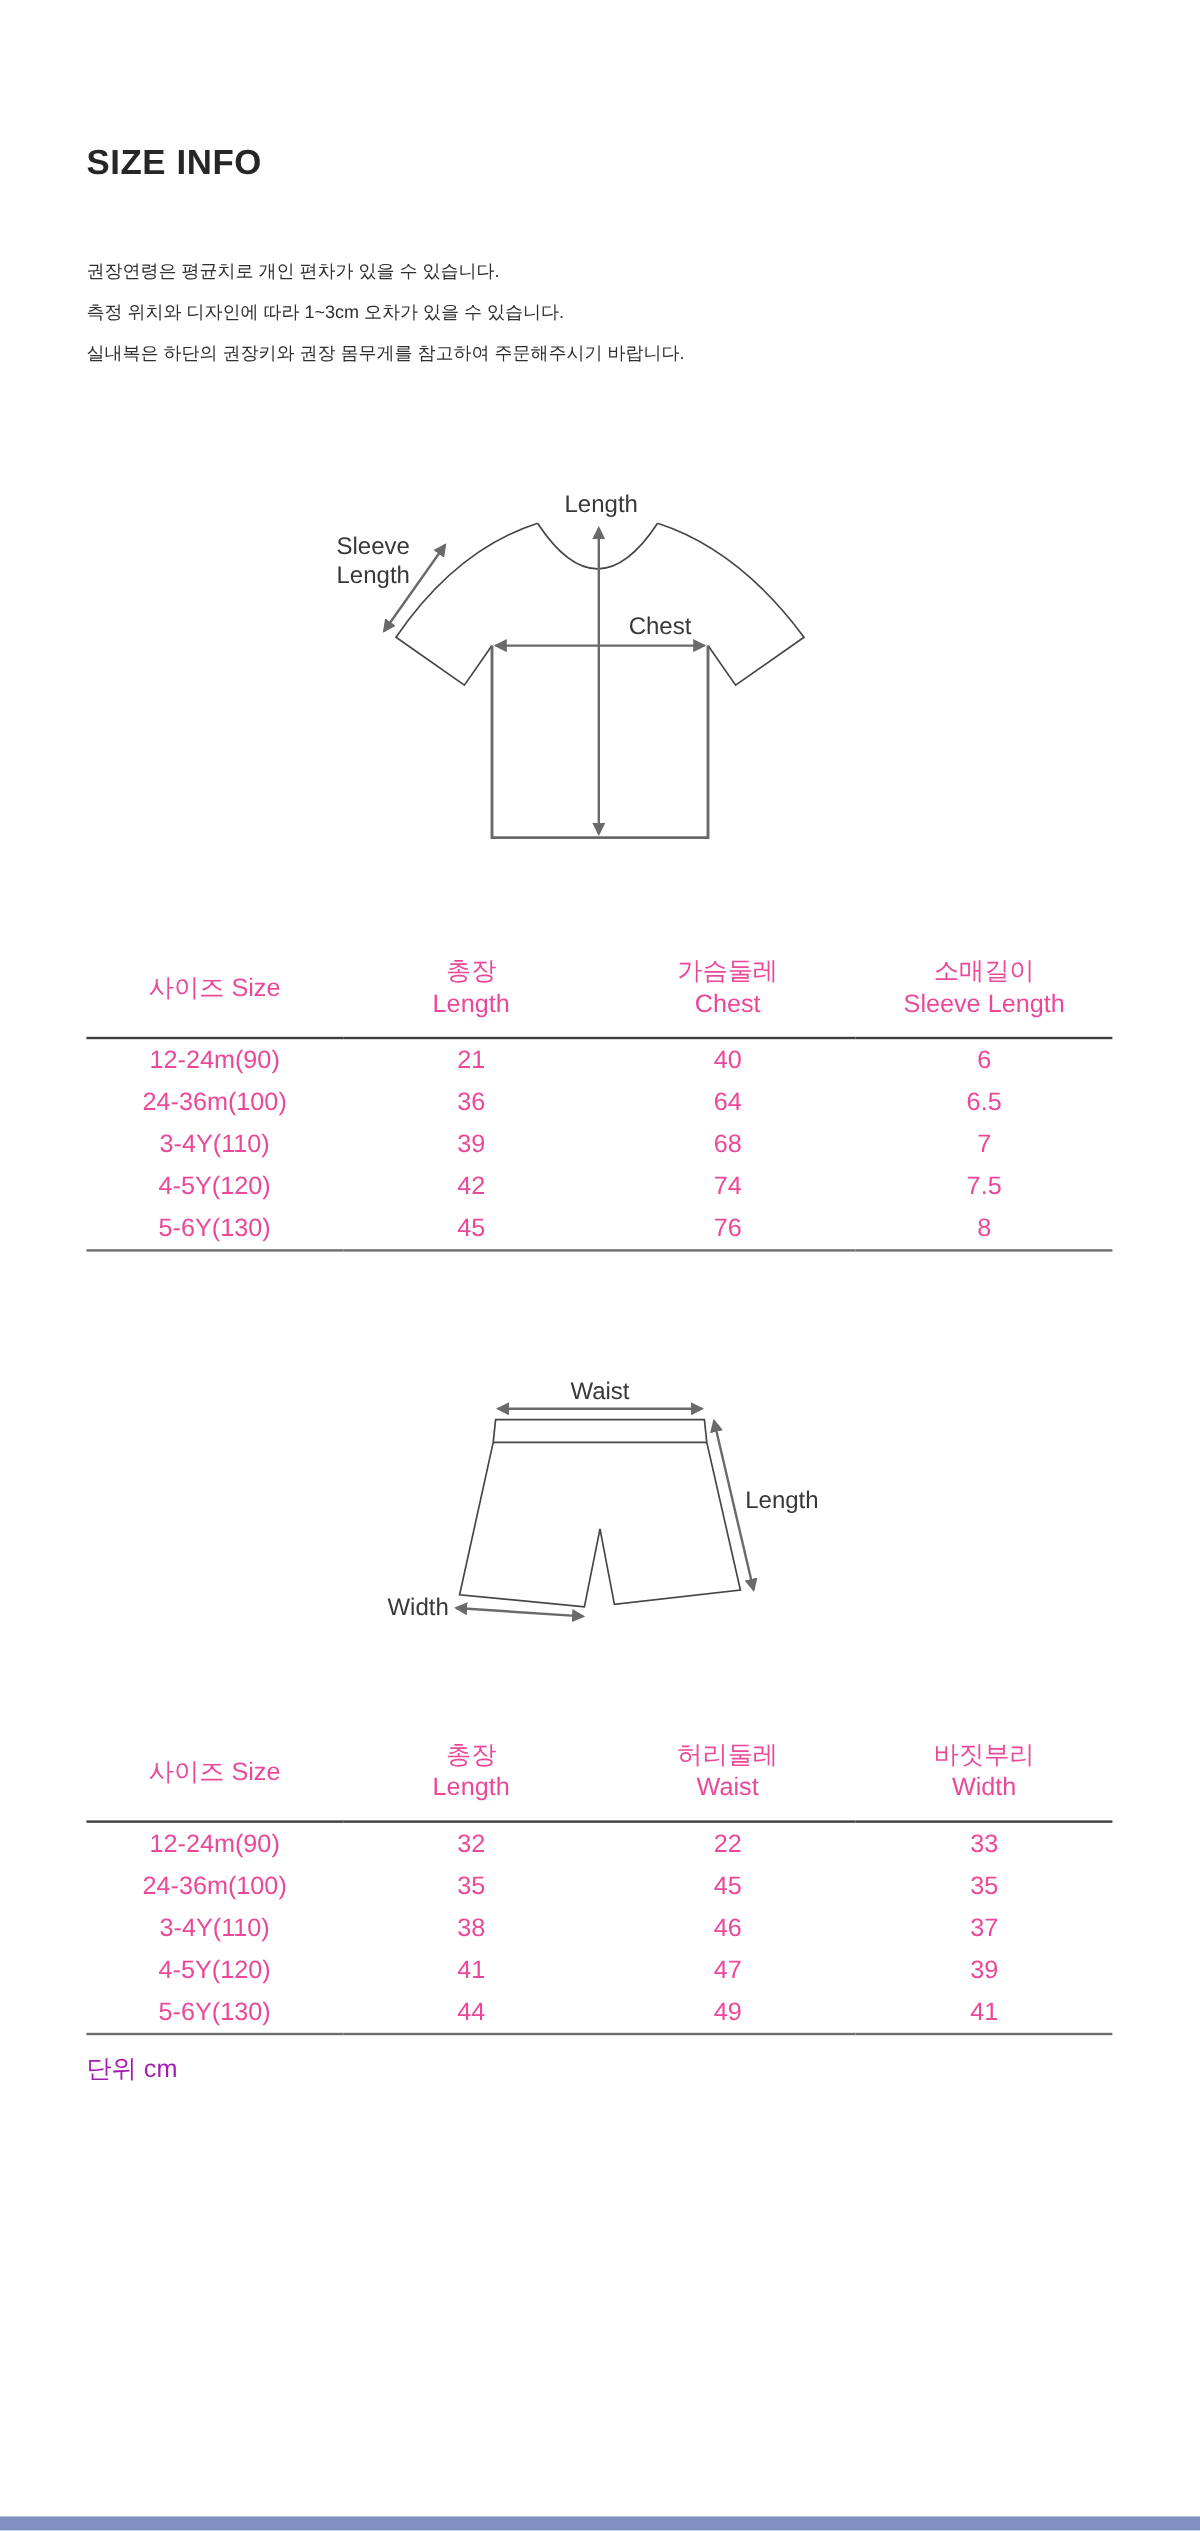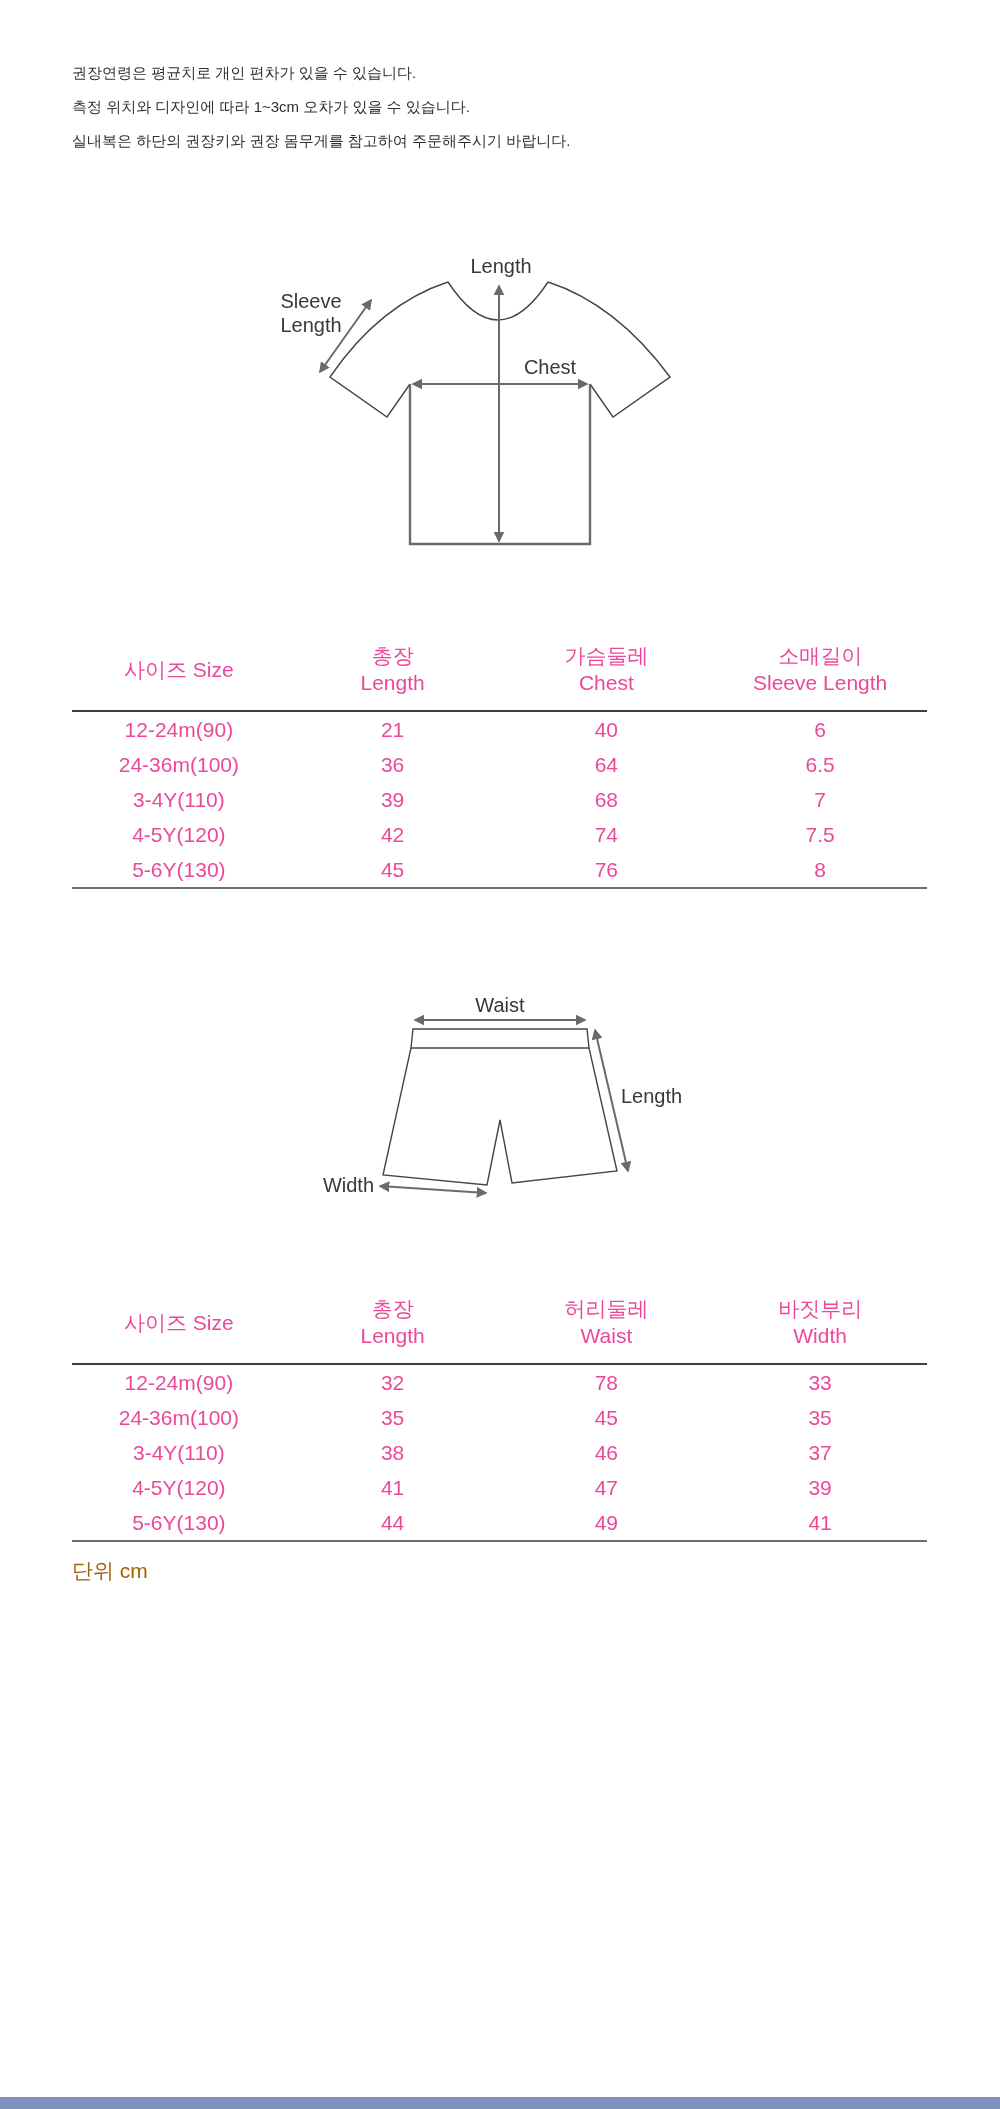--- a/index.html
+++ b/index.html
@@ -59,35 +59,36 @@
   table.size-table td{
     text-align:center;
     vertical-align:middle;
     padding:4px 0;
     line-height:27px;
   }
   .unit-note{
     padding-top:14px;
     font-size:21px;
     line-height:30px;
-    color:#a16207;
+    color:#a21caf;
   }
   .accent-bar{
     position:absolute;
     left:0;right:0;bottom:0;
     height:12px;
     background:#7e91c0;
   }
 </style>
 </head>
 <body>
 
 <div class="page">
   <div class="content">
 
+    <h1 class="title">SIZE INFO</h1>
 
     <p class="notice">
       <span class="line">권장연령은 평균치로 개인 편차가 있을 수 있습니다.</span>
       <span class="line">측정 위치와 디자인에 따라 1~3cm 오차가 있을 수 있습니다.</span>
       <span class="line">실내복은 하단의 권장키와 권장 몸무게를 참고하여 주문해주시기 바랍니다.</span>
     </p>
 
     <svg class="diagram tshirt" width="440" height="310" viewBox="0 0 440 310">
       <defs>
         <marker id="arr1" viewBox="0 0 10 10" refX="8.5" refY="5" markerWidth="11" markerHeight="11" orient="auto-start-reverse" markerUnits="userSpaceOnUse">
@@ -200,21 +201,21 @@
           <th>
             <div>바짓부리</div>
             <div>Width</div>
           </th>
         </tr>
       </thead>
       <tbody>
         <tr>
           <td>12-24m(90)</td>
           <td>32</td>
-          <td>78</td>
+          <td>22</td>
           <td>33</td>
         </tr>
         <tr>
           <td>24-36m(100)</td>
           <td>35</td>
           <td>45</td>
           <td>35</td>
         </tr>
         <tr>
           <td>3-4Y(110)</td>

